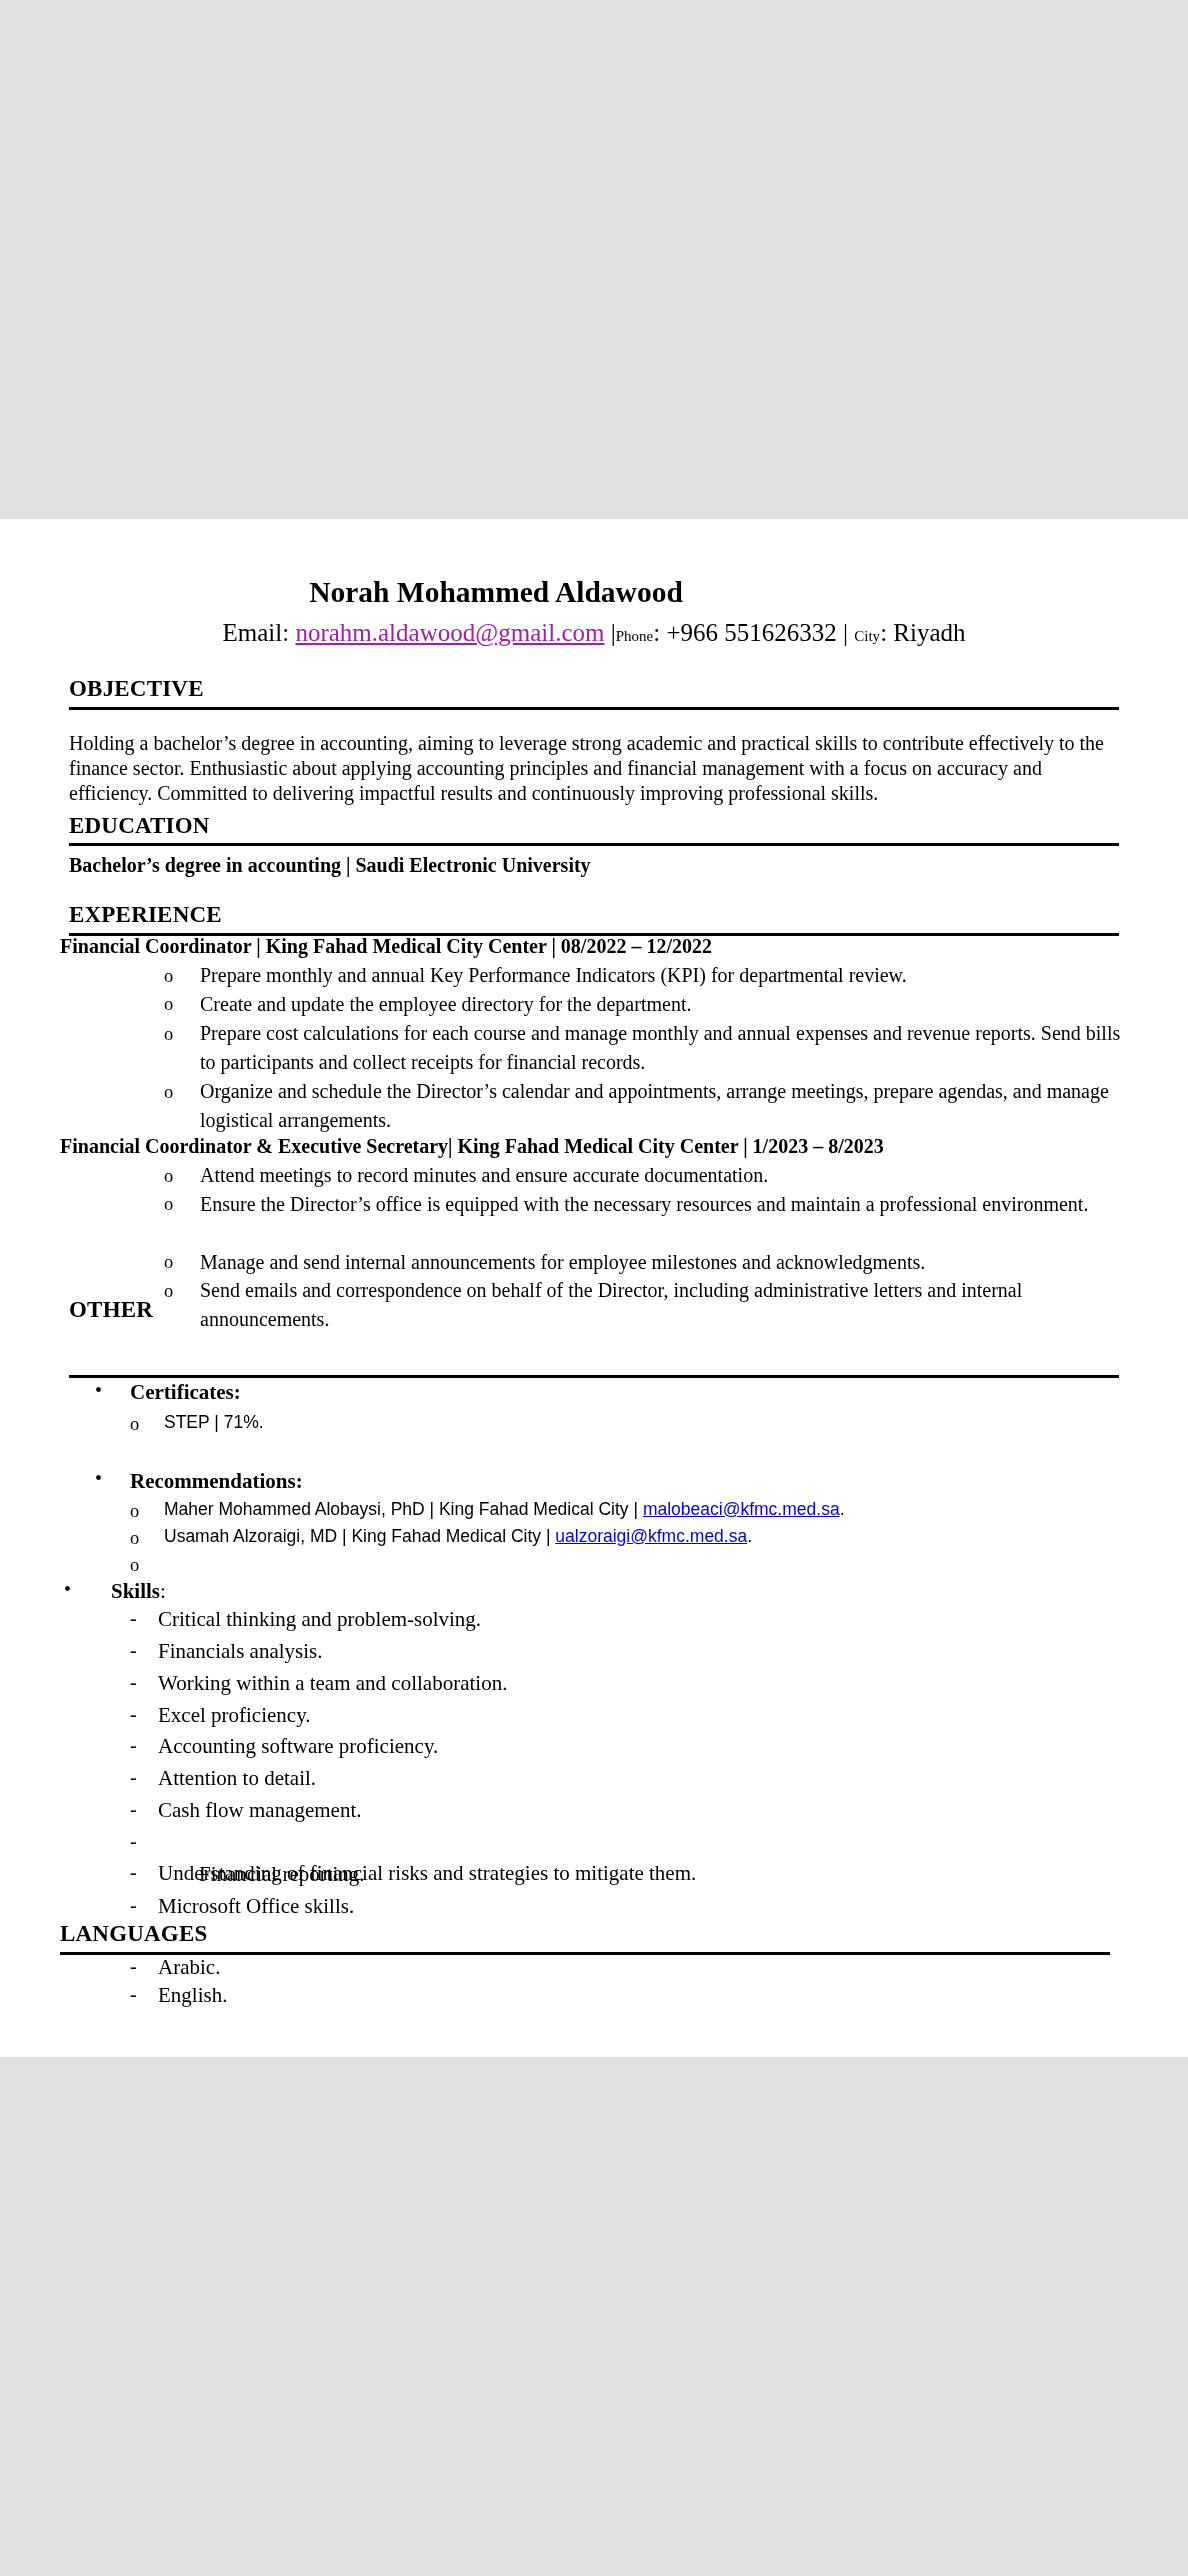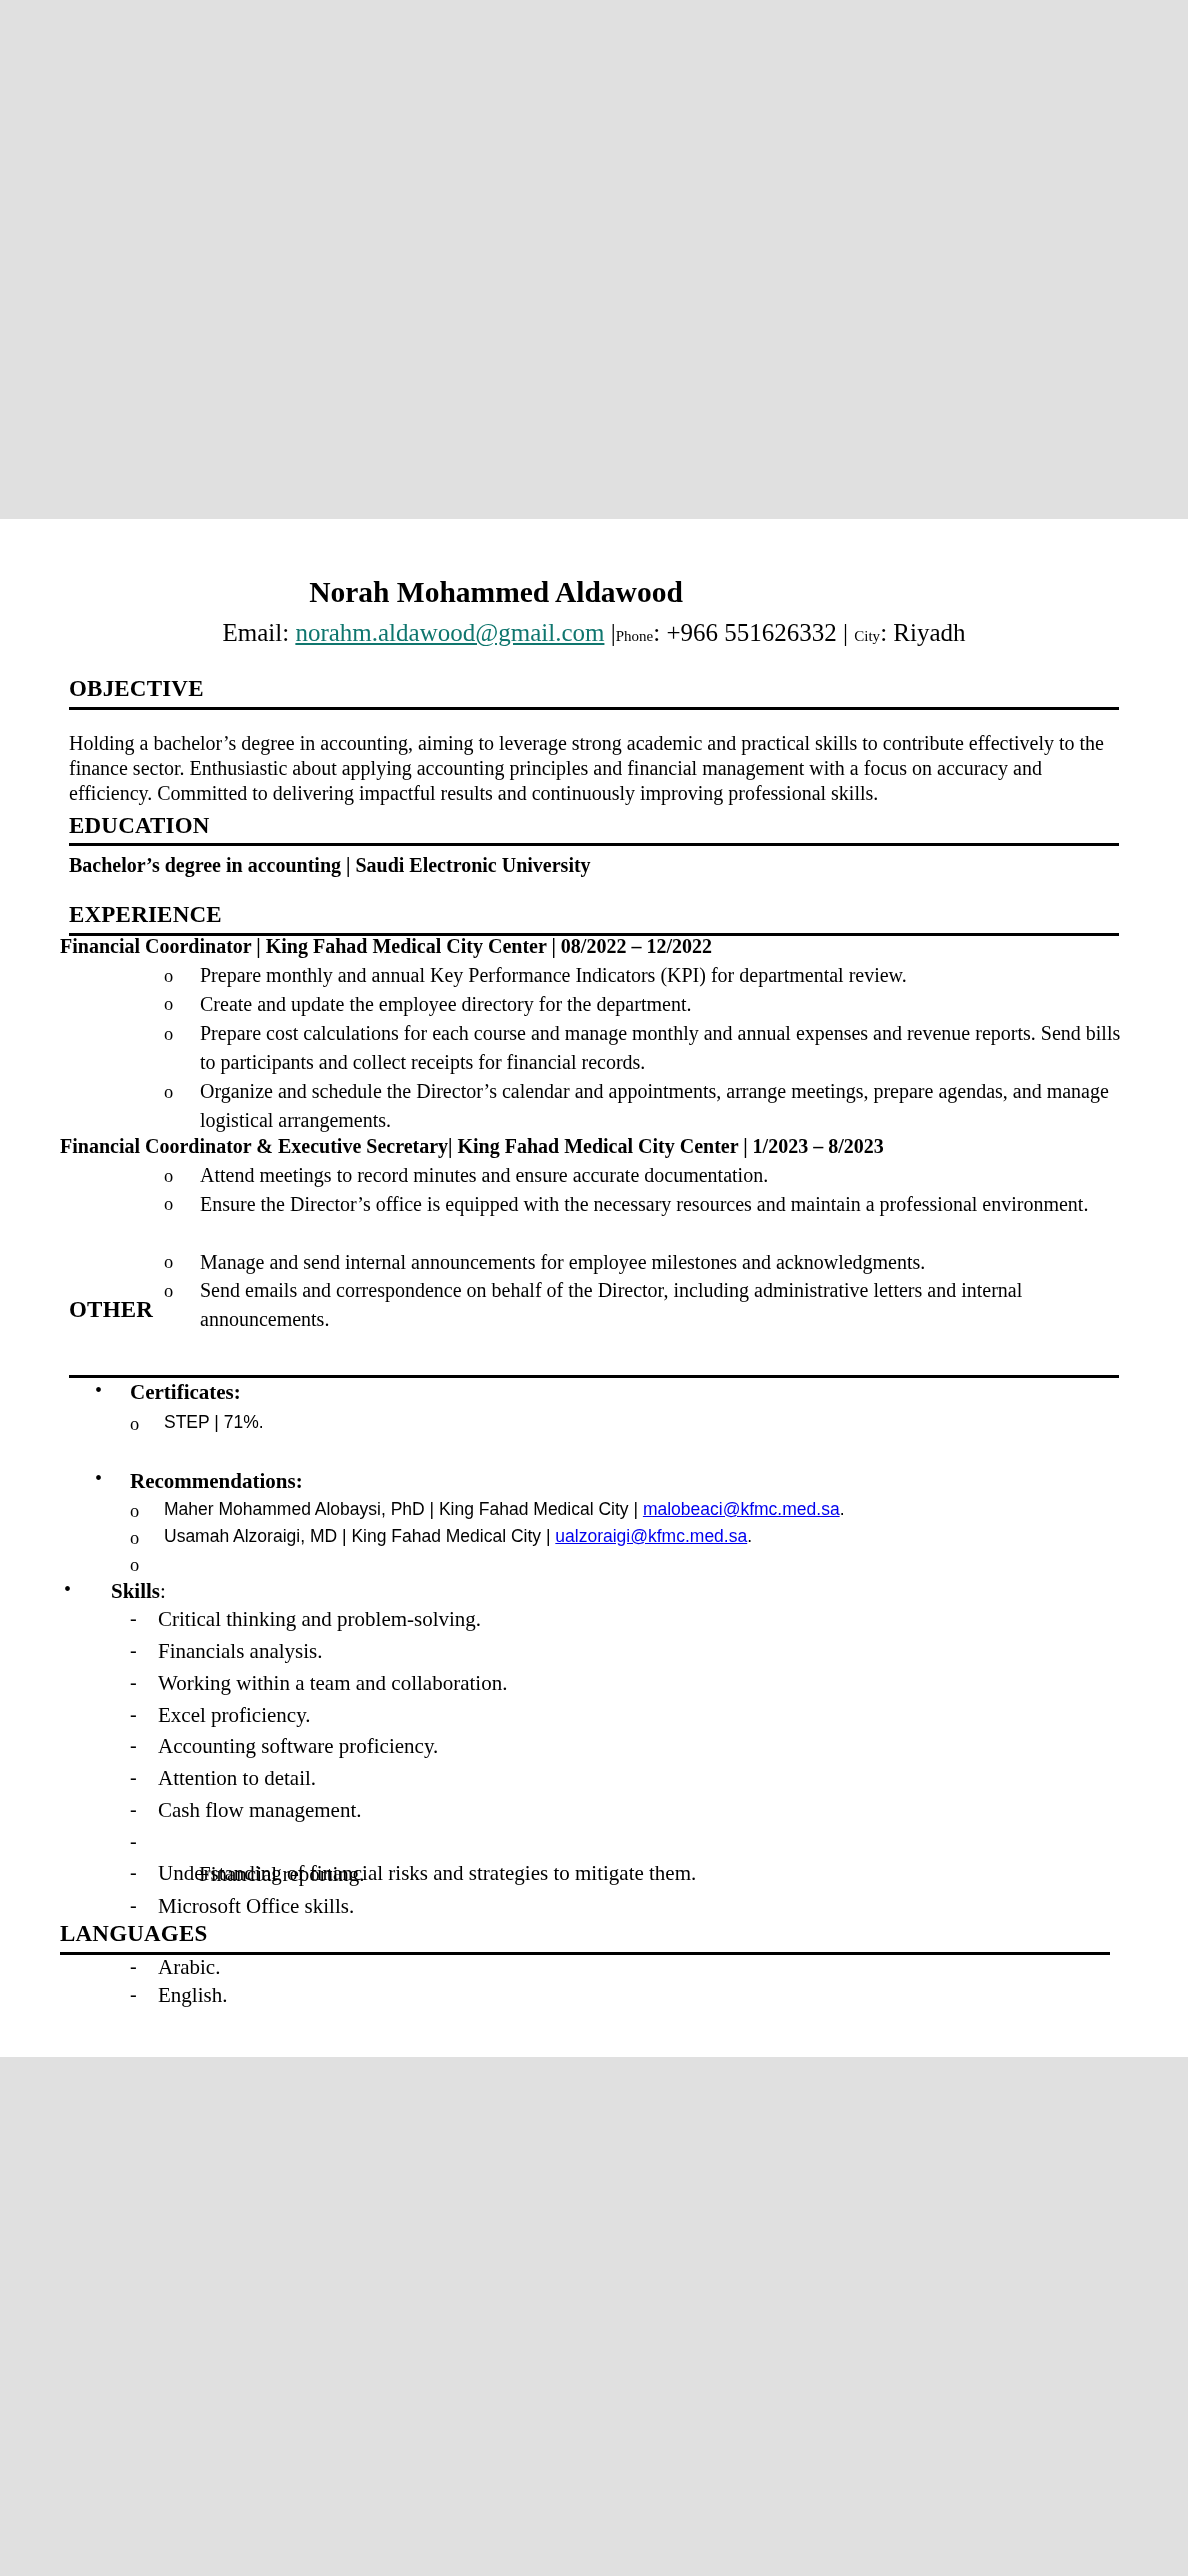--- a/index.html
+++ b/index.html
@@ -23,21 +23,21 @@
   .abs { position: absolute; white-space: nowrap; }
   .name {
     left: 0; width: 992px; text-align: center;
     top: 57px; font-size: 29.5px; font-weight: bold;
   }
   .contact {
     left: 0; width: 1188px; text-align: center;
     top: 100px; font-size: 25px;
   }
   .contact .small { font-size: 15px; }
-  .contact a { color: #0f766e; text-decoration: underline; }
+  .contact a { color: #a21caf; text-decoration: underline; }
   .sec-title {
     font-size: 23px; font-weight: bold; letter-spacing: 0.2px;
   }
   .rule { position: absolute; height: 2.8px; background: #000; }
   .para {
     position: absolute; left: 69px; width: 1055px;
     font-size: 20px; line-height: 25px; white-space: normal;
   }
   .bold-line { font-size: 20px; font-weight: bold; }
   .bullet-o {

